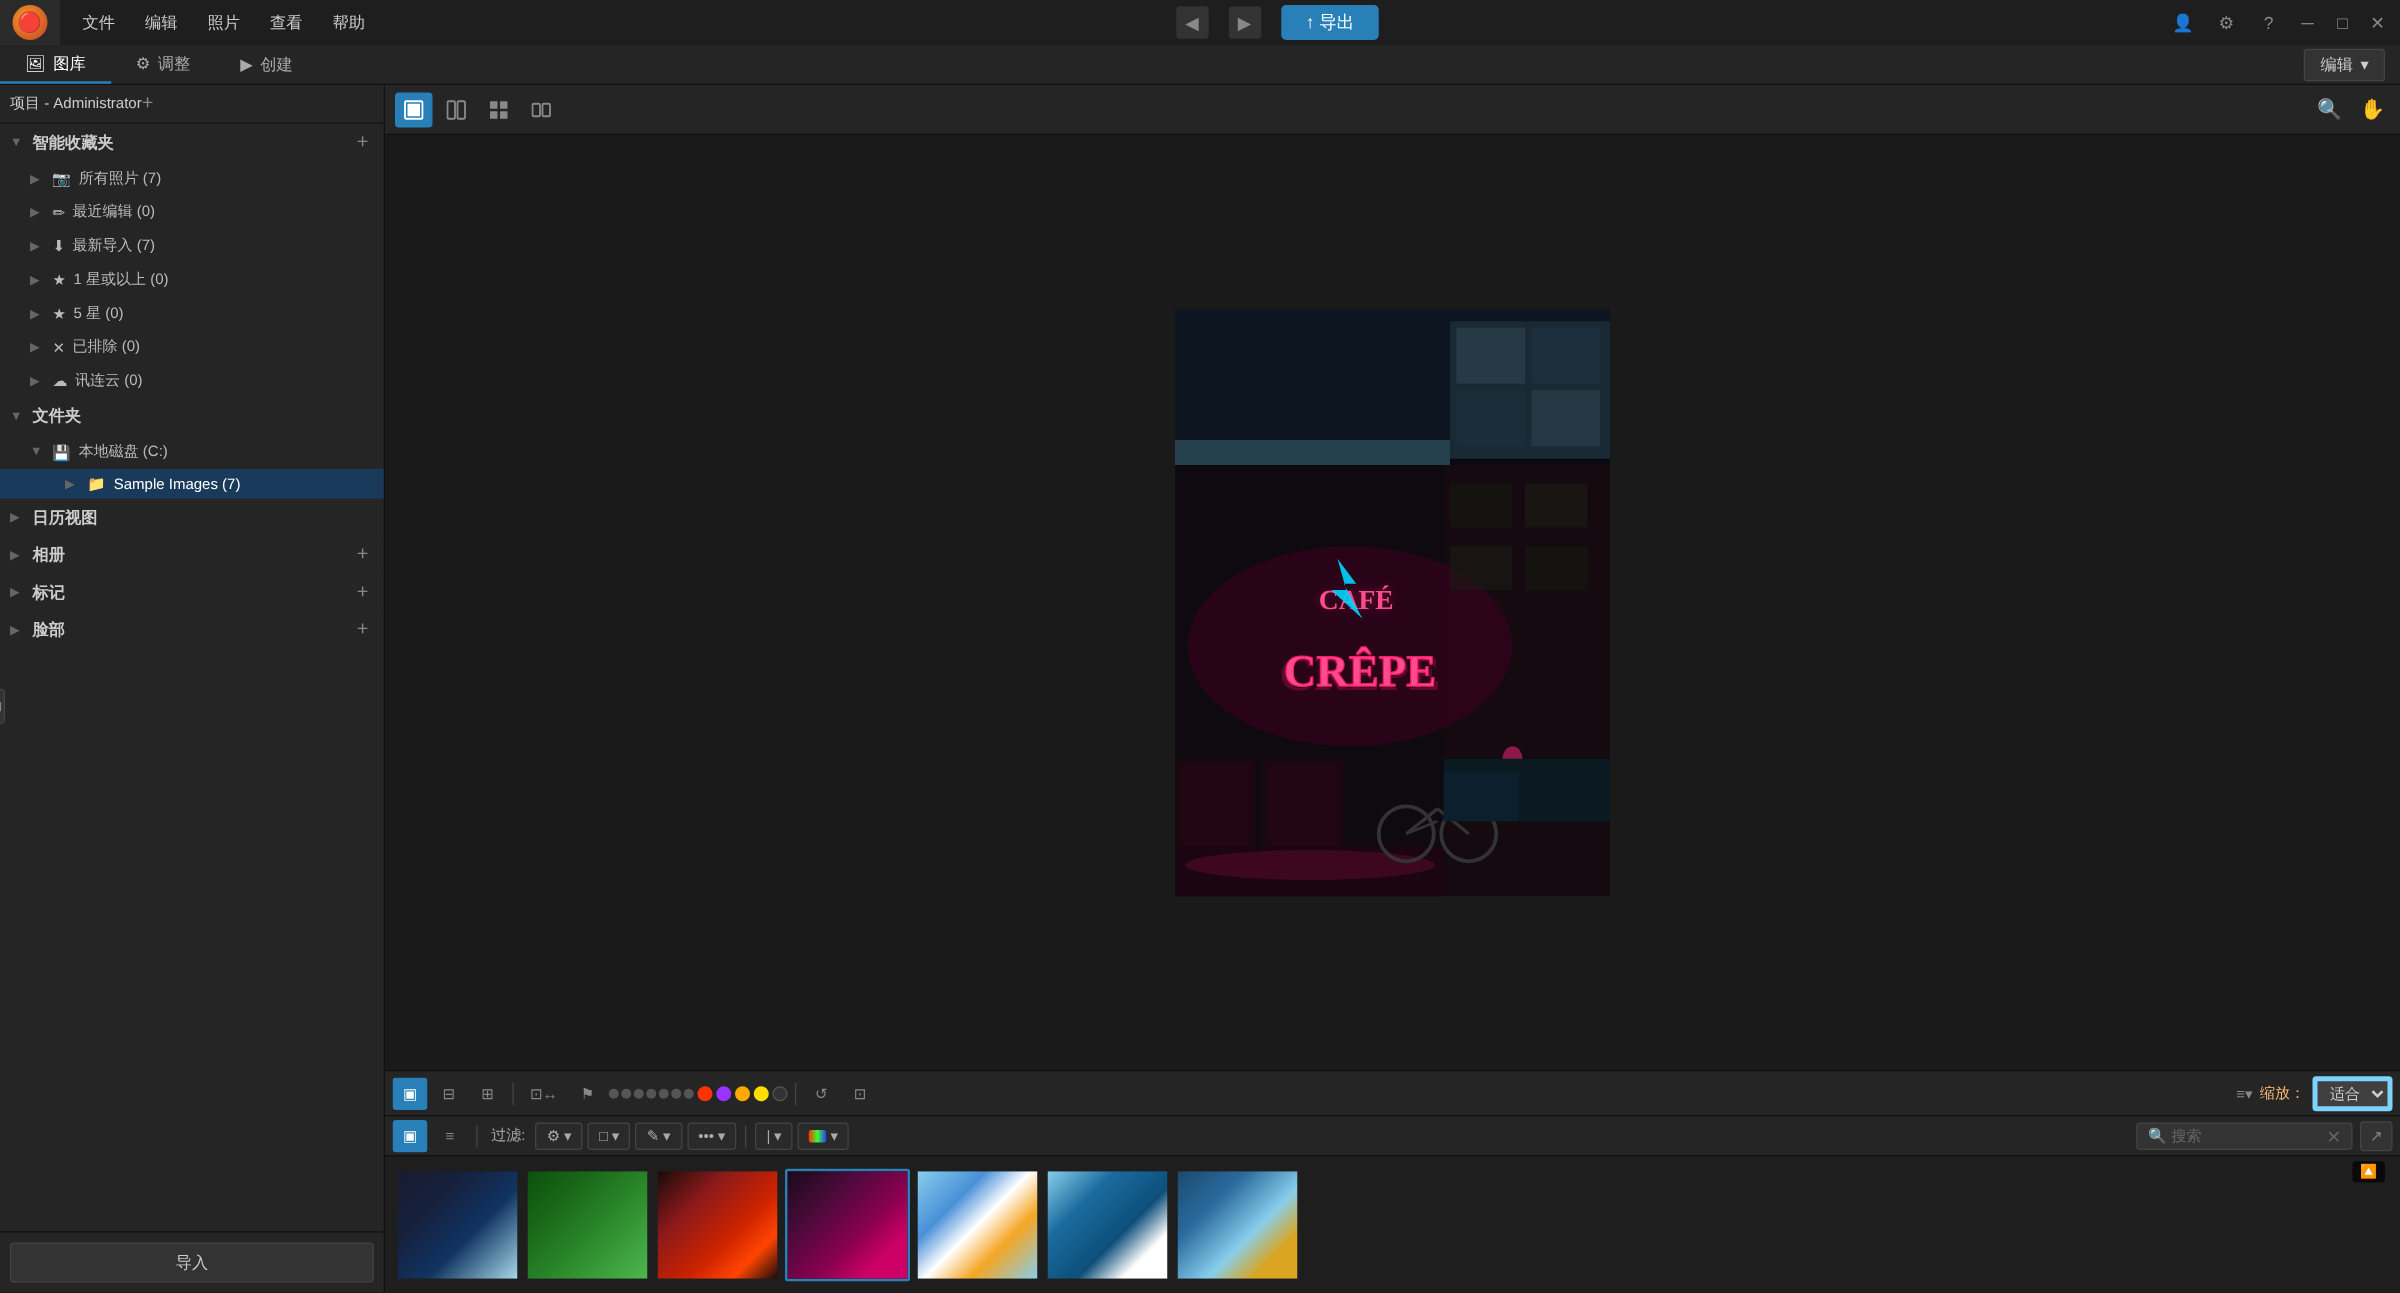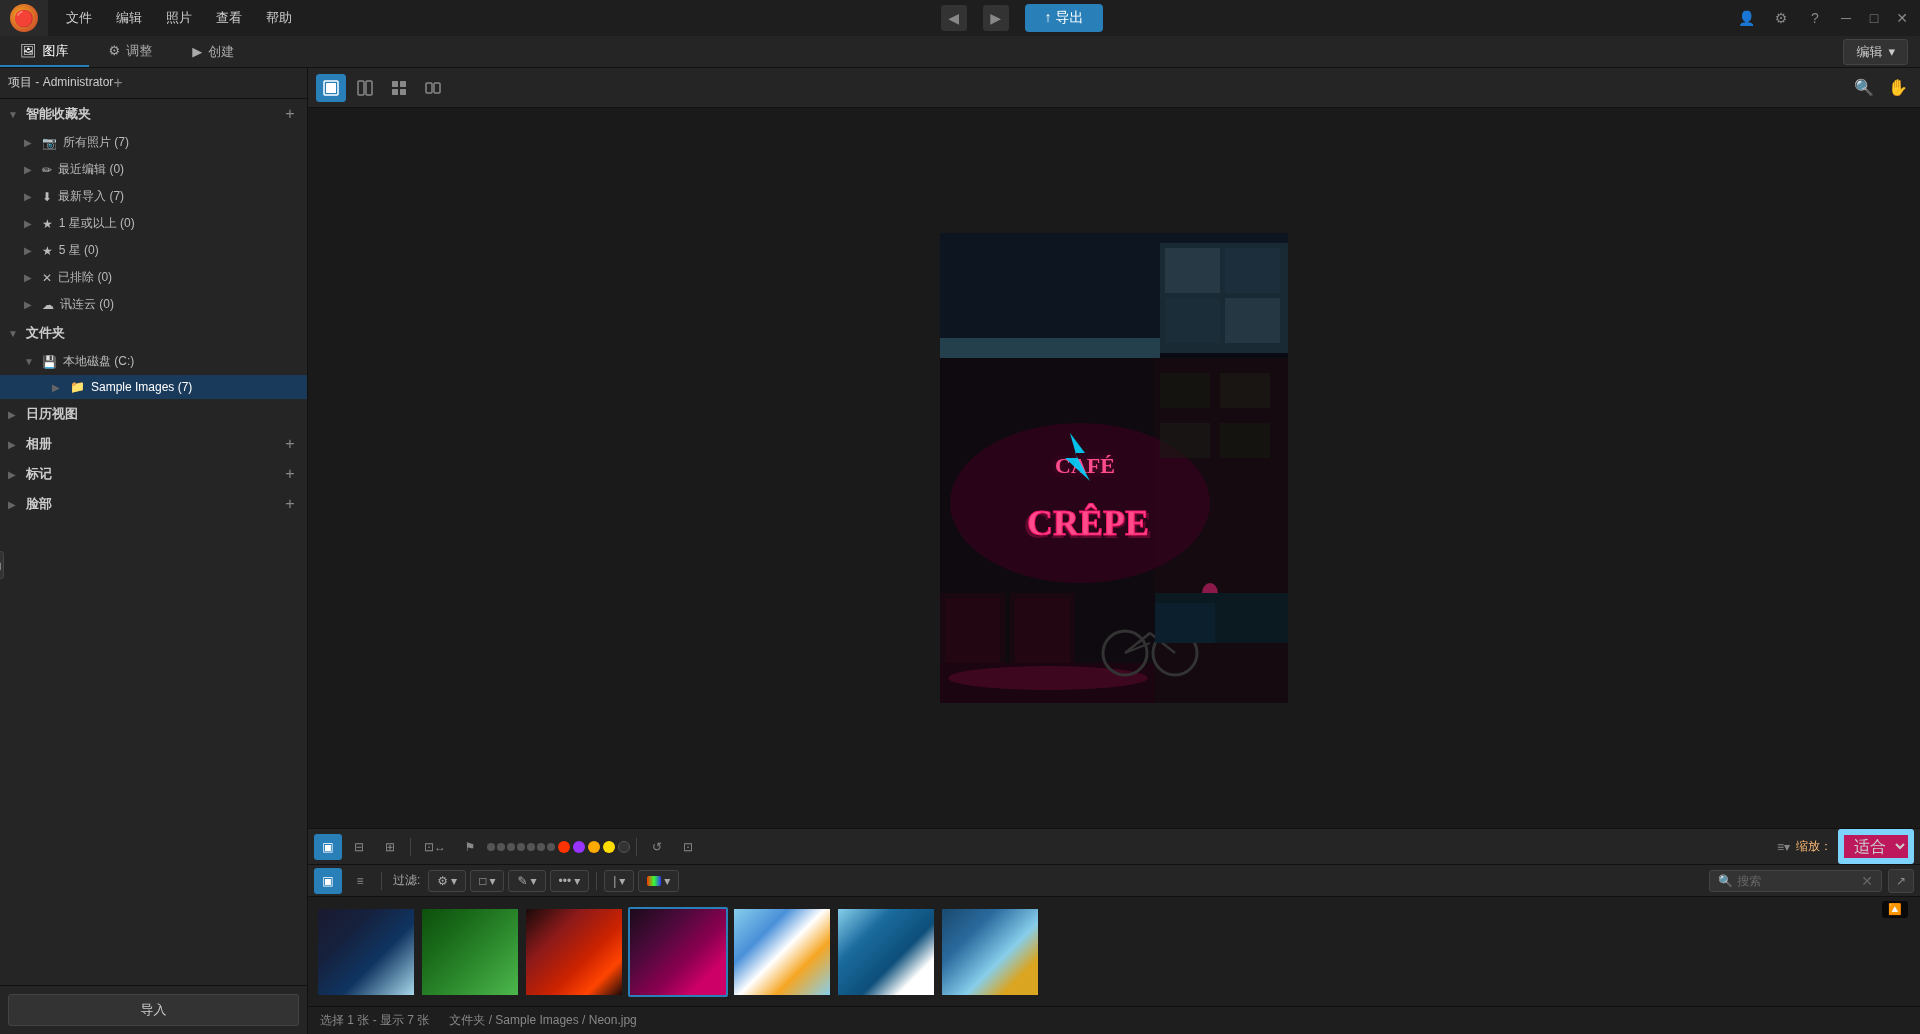--- a/index.html
+++ b/index.html
@@ -415,25 +415,25 @@
       align-items: center;
       gap: 4px;
       background: none;
       border: none;
       color: #888;
       cursor: pointer;
       font-size: 12px;
     }
     .zoom-label { color: #fdba74; font-size: 12px; }
     .zoom-select {
-      background: #be185d;
-      border: 6px solid #7dd3fc;
+      background: #404040;
+      border: 4px solid #7dd3fc;
       color: #ccc;
       padding: 2px 6px;
-      font-size: 16px;
+      font-size: 12px;
       border-radius: 3px;
     }
 
     
     .filmstrip-filter {
       height: 32px;
       background: #252525;
       display: flex;
       align-items: center;
       padding: 0 6px;
@@ -918,19 +918,15 @@
       </div>
       <div class="thumb-wrap">
         <div class="thumb-img thumb-6"></div>
       </div>
       <div class="thumb-wrap">
         <div class="thumb-img thumb-7"></div>
       </div>
       <div class="filmstrip-counter">🔼</div>
     </div>
 
-    <div class="statusbar">
-      <span class="status-item">选择 1 张 - 显示 7 张</span>
-      <span class="status-item">文件夹 / Sample Images / Neon.jpg</span>
-    </div>
 
   </div>
 </div>
 
 </body></html>

